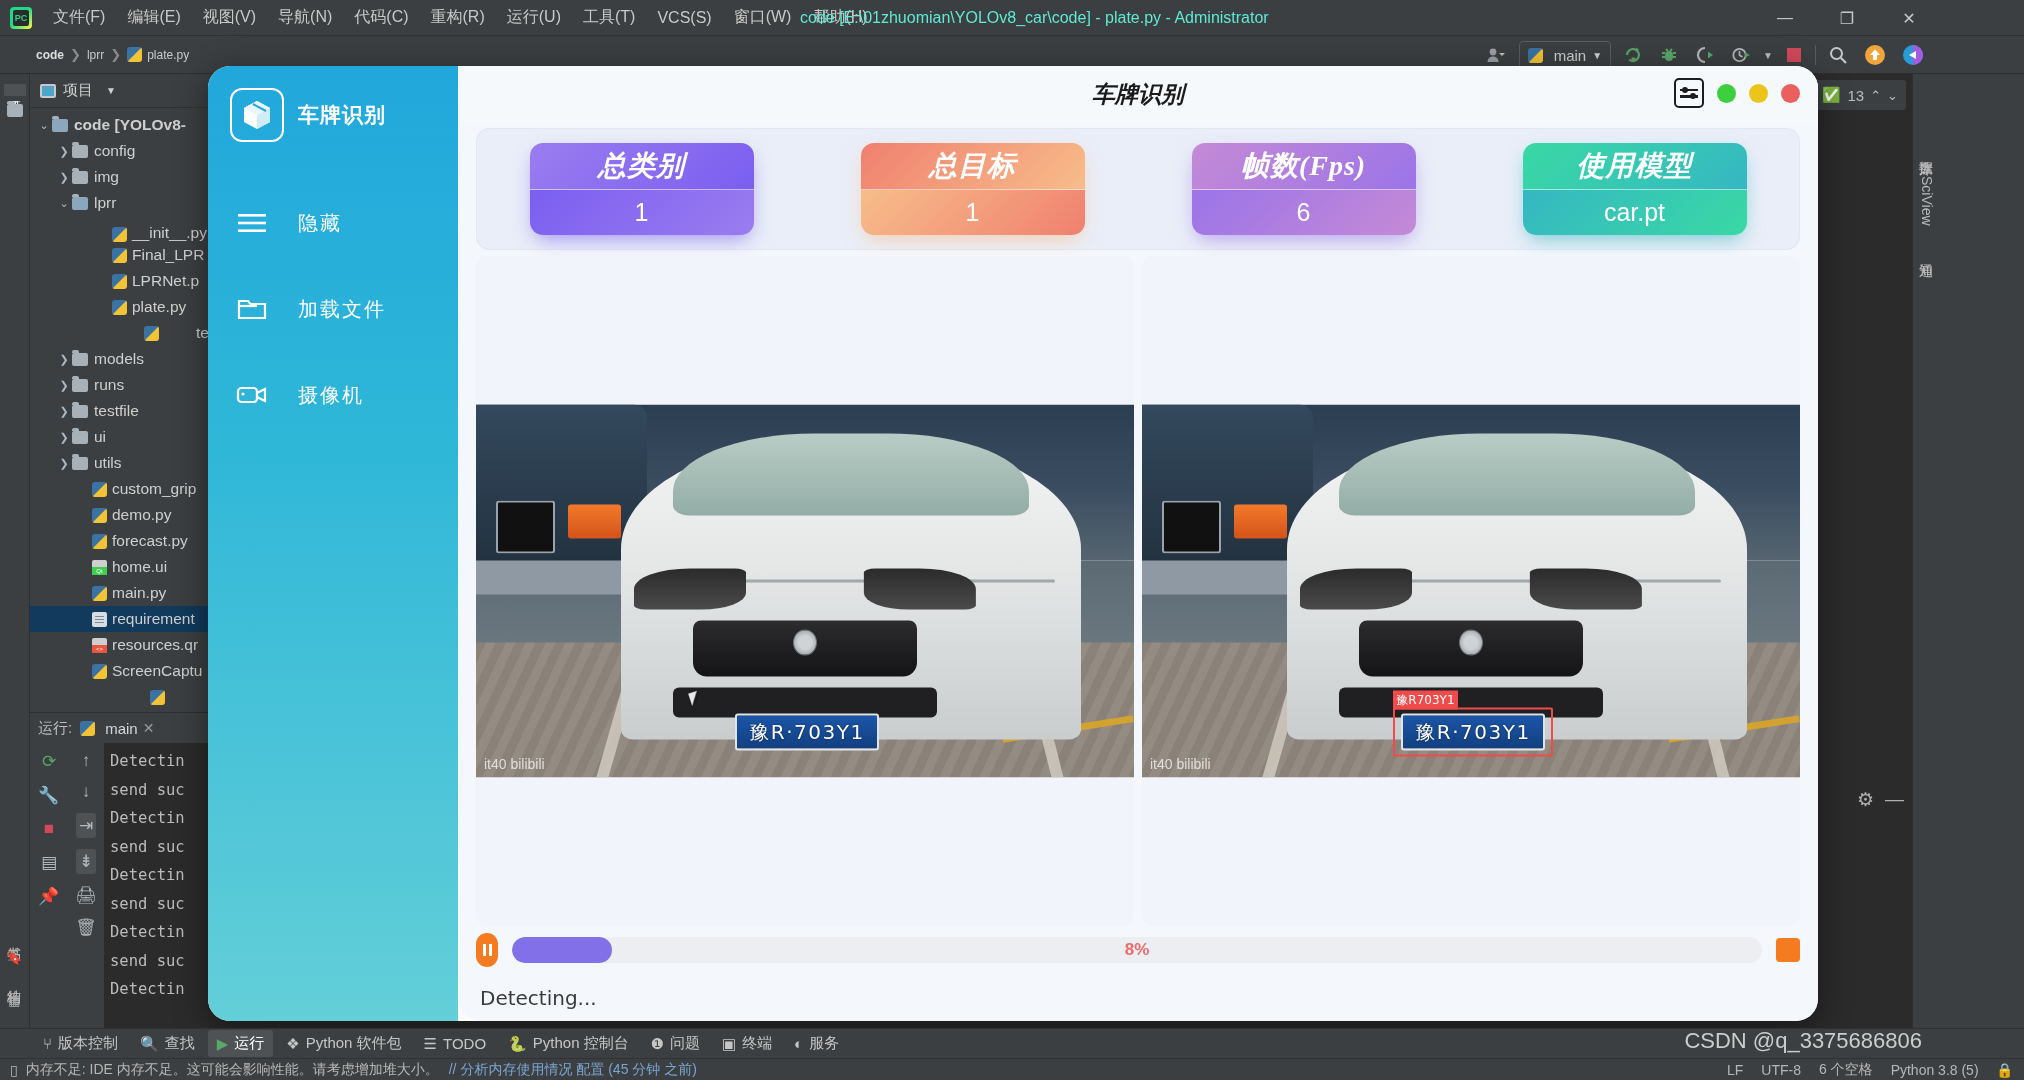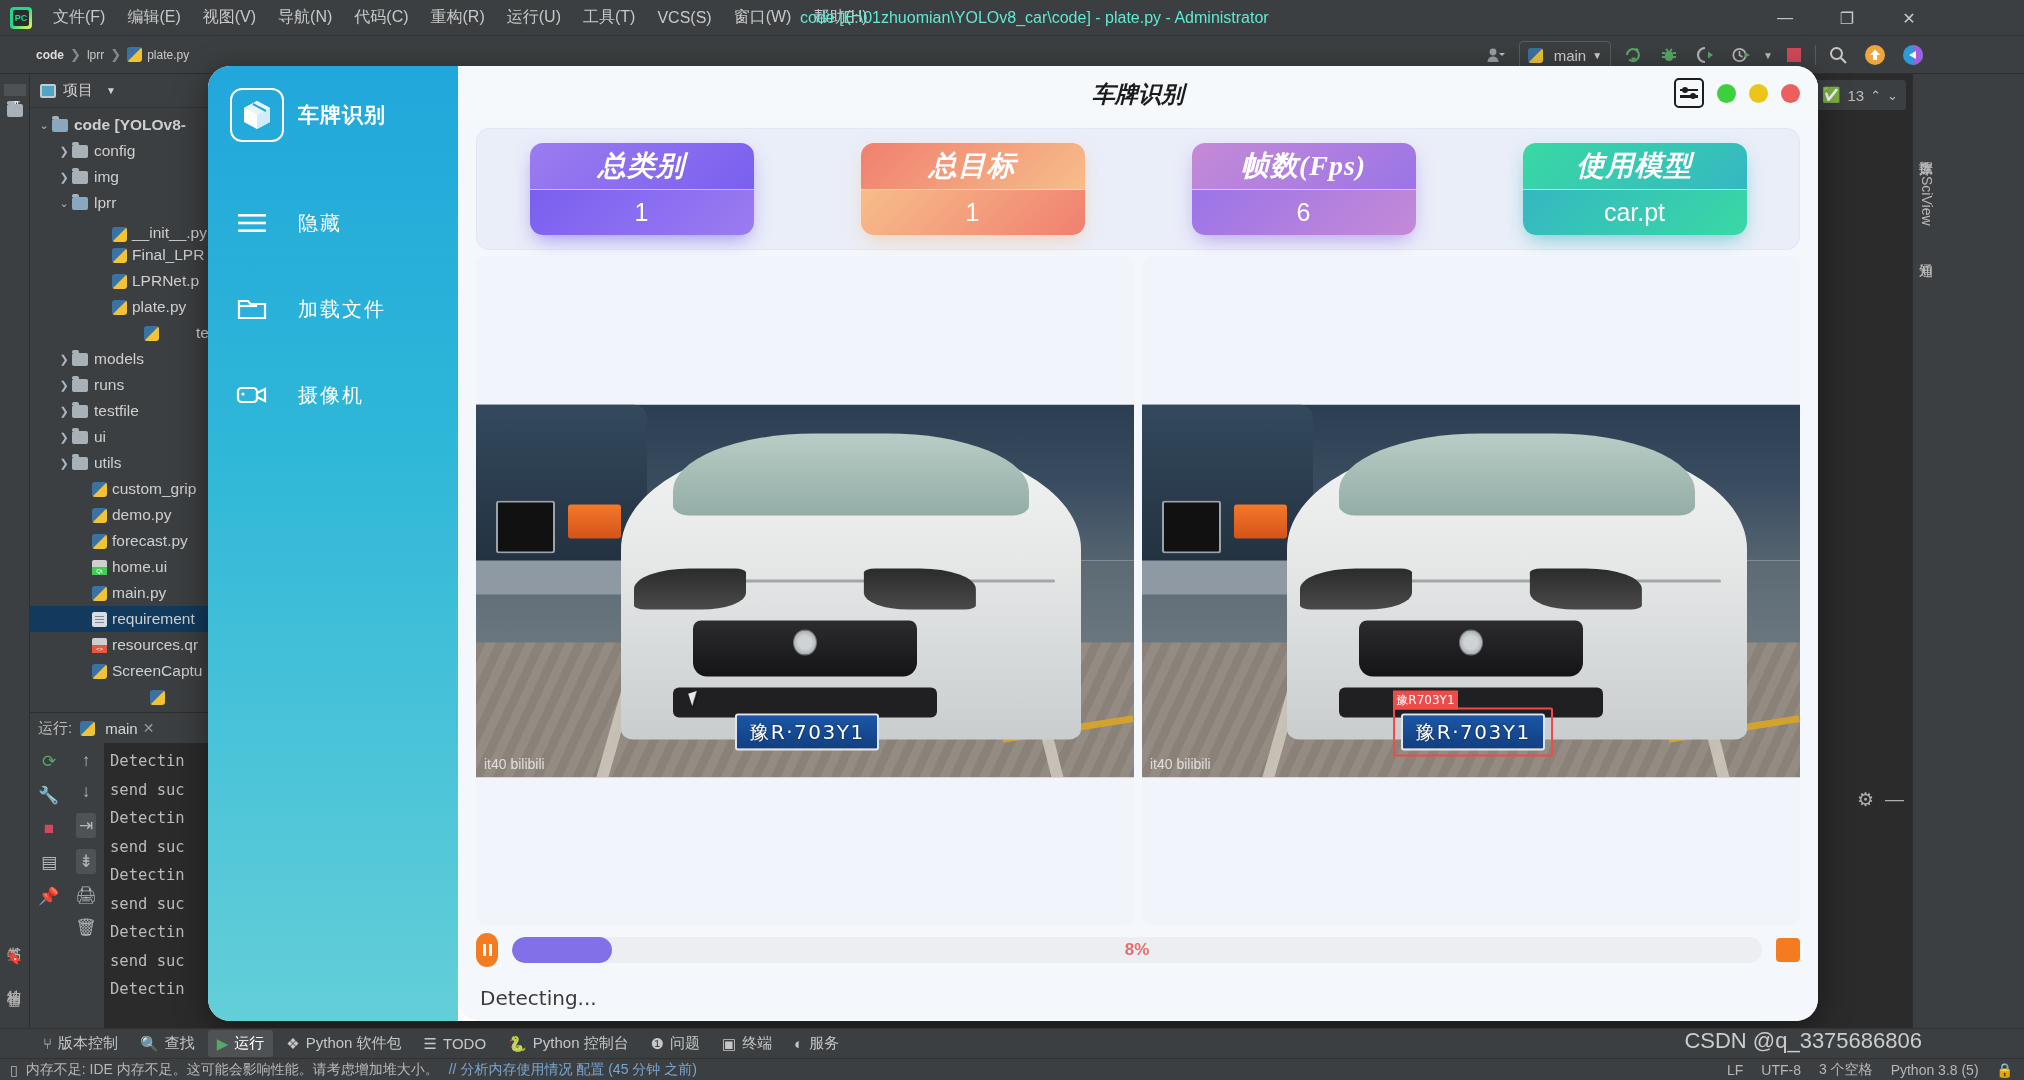--- a/index.html
+++ b/index.html
@@ -880,21 +880,21 @@
 
   <div class="status-bar">
     <span style="margin-right:8px">▯</span>
     <span class="memwarn">
       <span>内存不足: IDE 内存不足。这可能会影响性能。请考虑增加堆大小。</span>
       <span class="lnk">// 分析内存使用情况  配置 (45 分钟 之前)</span>
     </span>
     <span class="sb-right">
       <span>LF</span>
       <span>UTF-8</span>
-      <span>3 个空格</span>
+      <span>6 个空格</span>
       <span>Python 3.8 (5)</span>
       <span>🔒</span>
     </span>
   </div>
 
   <div class="watermark">CSDN @q_3375686806</div>
 
 </div>
 
 </body></html>

